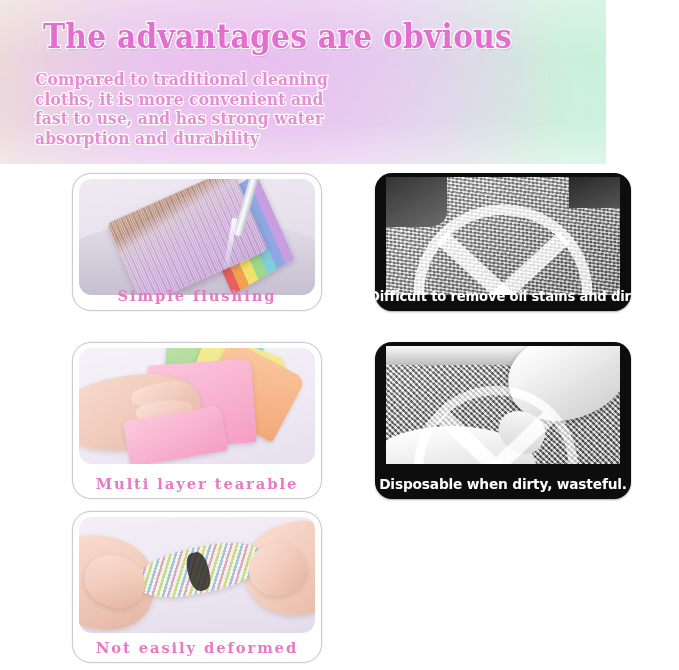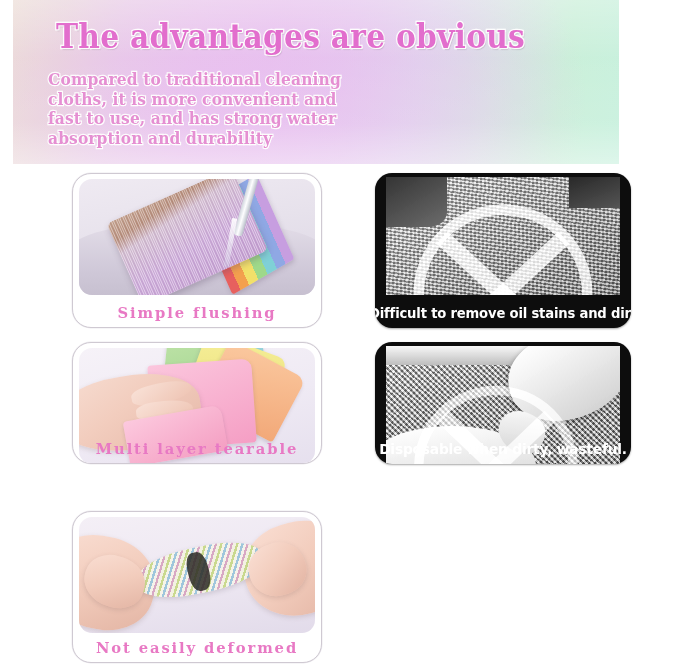--- a/index.html
+++ b/index.html
@@ -6,21 +6,21 @@
   html, body { width:679px; height:670px; }
   body {
     font-family: "Liberation Serif", serif;
     background:#ffffff;
     overflow:hidden;
     position:relative;
   }
 
   
   .header {
-    position:absolute; left:13px; top:0; width:606px; height:164px;
+    position:absolute; left:0; top:0; width:606px; height:164px;
     background:
       radial-gradient(ellipse 460px 300px at 34% 60%, rgba(232,186,240,0.85) 0%, rgba(232,186,240,0.35) 55%, rgba(232,186,240,0) 80%),
       linear-gradient(100deg,
         #eef0c8 0%,
         #e9e5cd 9%,
         #e7d9dd 18%,
         #e8cfe6 30%,
         #e6c8ea 42%,
         #e2cdec 54%,
         #dcdcea 66%,
@@ -72,22 +72,22 @@
   .subtitle span { display:block; white-space:nowrap; }
 
   
   .grid { position:absolute; left:0; top:164px; width:679px; height:506px; }
 
   .card { position:absolute; overflow:hidden; }
 
   
   .card-pos-l { left:72px; width:250px; }
   .card-pos-r { right:48px; width:256px; }
-  .row1 { top:9px; height:155px; }
-  .row2 { top:178px; height:122px;padding-left:44px; }
+  .row1 { top:9px; height:138px; }
+  .row2 { top:178px; height:157px;padding-left:44px; }
   .row3 { top:347px; height:152px; }
 
   .card-adv {
     background:#ffffff;
     border:1px solid #cfc9d2;
     border-radius:19px;
     box-shadow:0 0 0 0.5px rgba(200,195,205,0.35);
   }
   .adv-photo {
     position:absolute; left:6px; right:6px; top:5px; height:116px;

